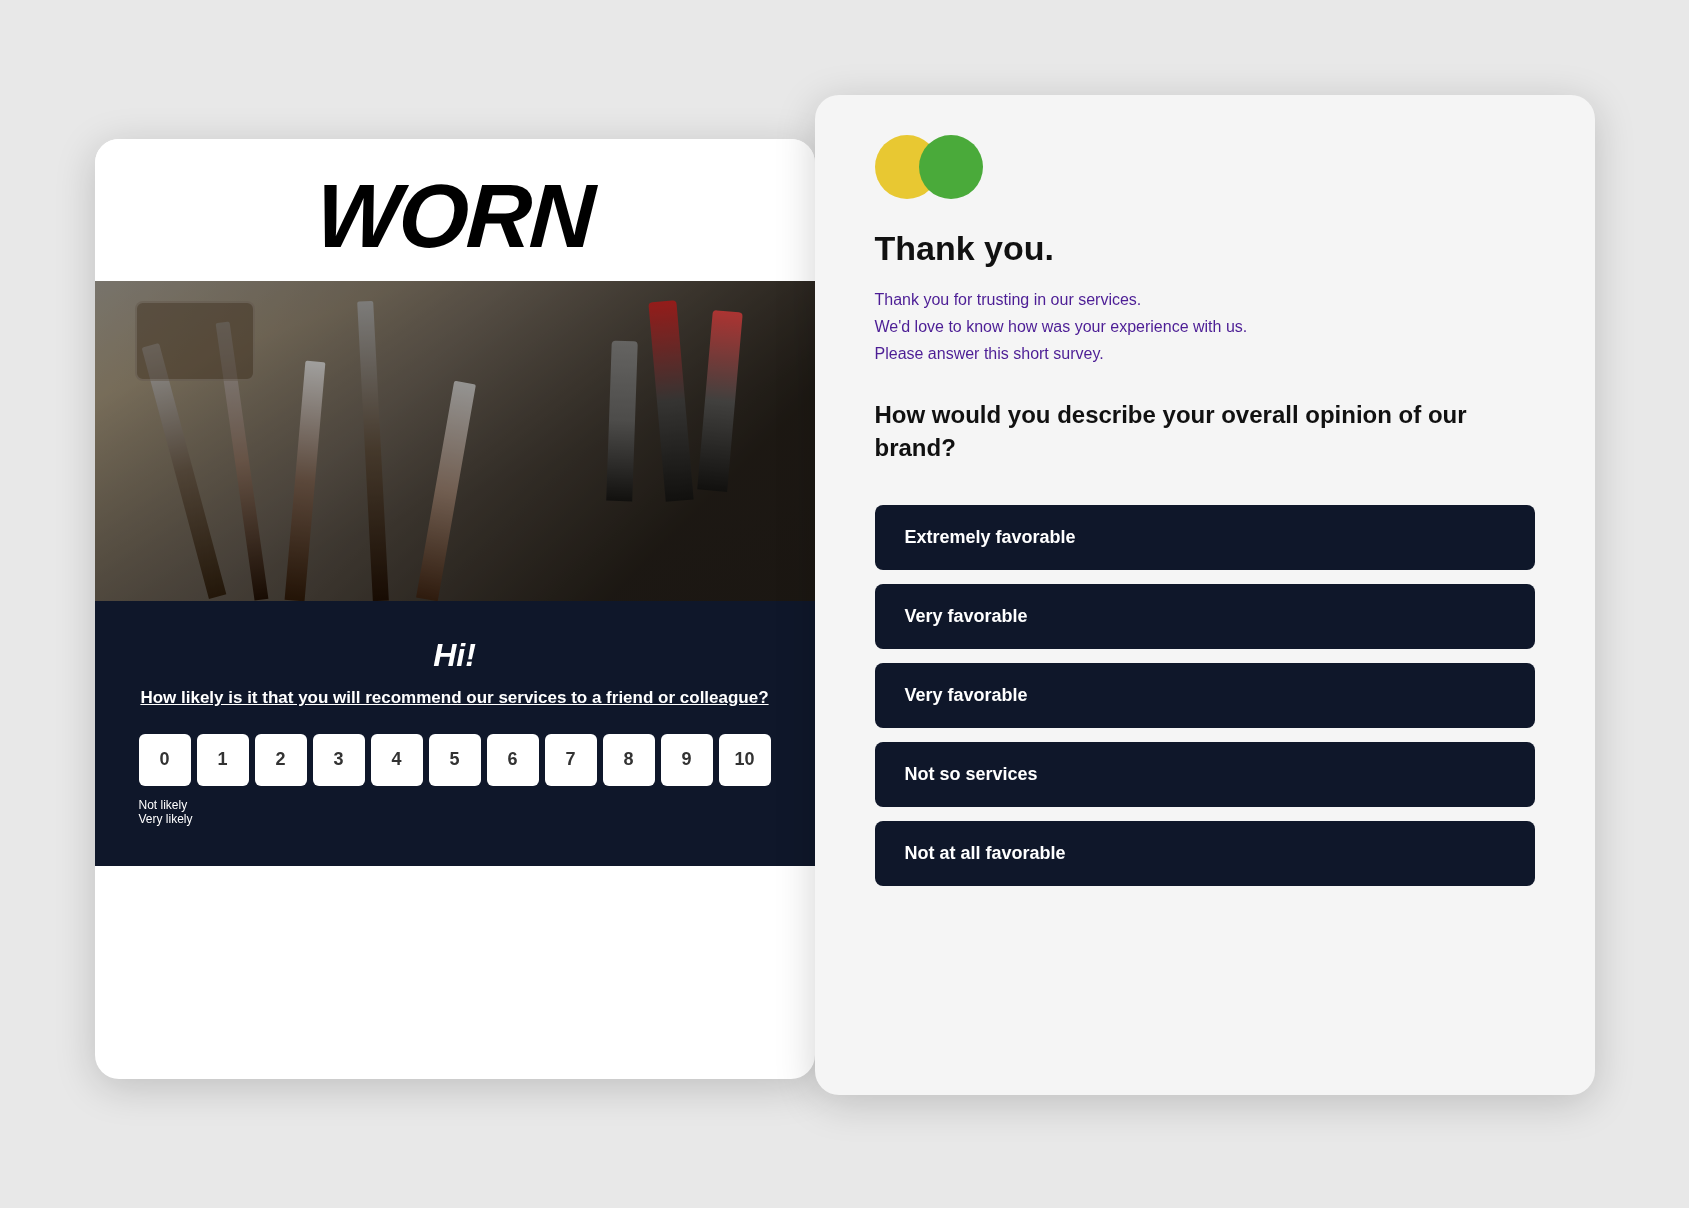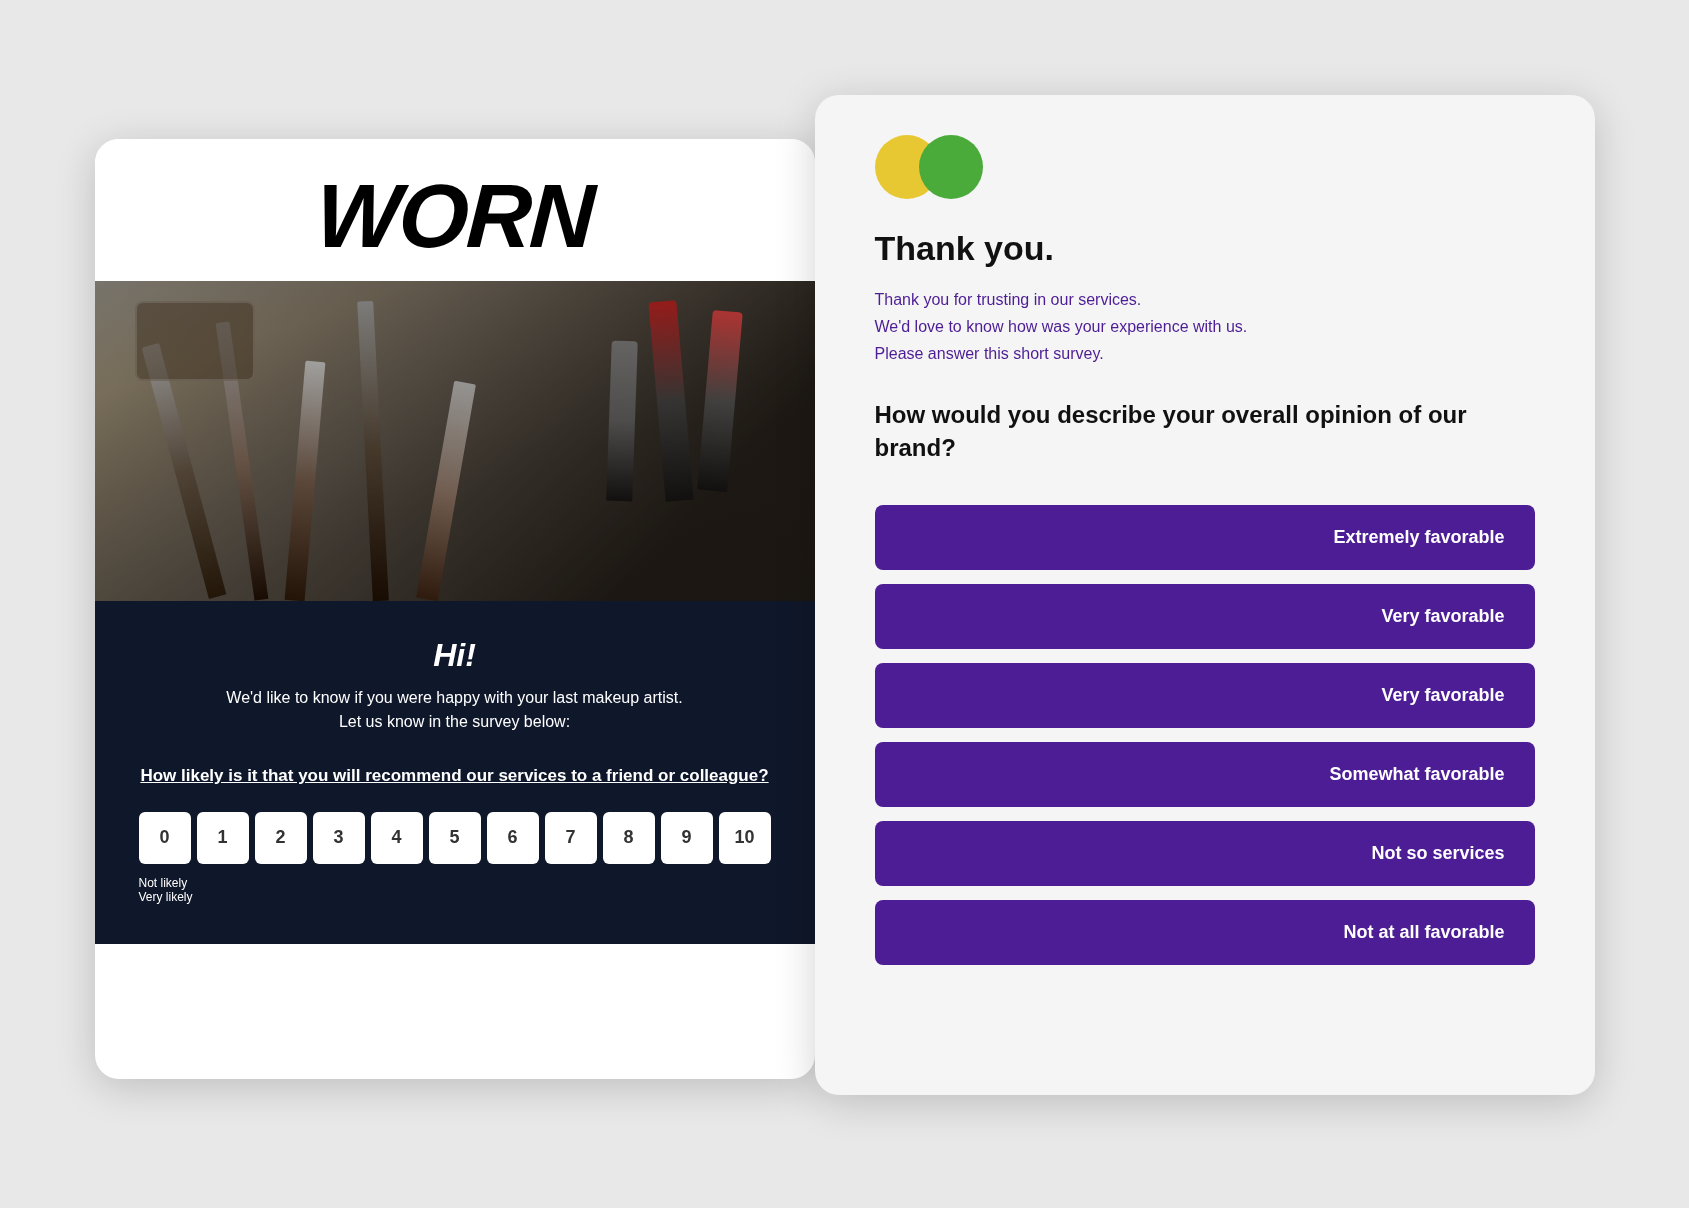--- a/index.html
+++ b/index.html
@@ -200,29 +200,29 @@
       line-height: 1.4;
     }
 
     .survey-options {
       display: flex;
       flex-direction: column;
       gap: 14px;
     }
 
     .survey-option-btn {
-      background: #4c1d95;
+      background: #0f172a;
       color: #fff;
       border: none;
       border-radius: 8px;
       padding: 22px 30px;
       font-size: 18px;
       font-weight: bold;
       cursor: pointer;
-      text-align: right;
+      text-align: left;
       width: 100%;
     }
   </style>
 </head>
 <body>
 
 <div class="scene">
 
   <div class="card-left">
     <div class="card-left-top">
@@ -240,24 +240,20 @@
       <div style="position:absolute;top:20px;right:130px;width:28px;height:200px;background:linear-gradient(to top,#111,#444,#c22);border-radius:4px 4px 0 0;transform:rotate(-5deg);"></div>
       <div style="position:absolute;top:60px;right:180px;width:26px;height:160px;background:linear-gradient(to top,#111,#666,#888);border-radius:4px 4px 0 0;transform:rotate(2deg);"></div>
 
       <div style="position:absolute;top:20px;left:40px;width:120px;height:80px;background:rgba(80,60,40,0.5);border-radius:8px;border:2px solid rgba(255,255,255,0.2);"></div>
 
       <div style="position:absolute;inset:0;background:rgba(20,15,10,0.3);"></div>
     </div>
 
     <div class="card-left-bottom">
       <div class="hi-text">Hi!</div>
-      <div class="subtitle-text">
-        <span>We'd like to know if you were happy with your last makeup artist.</span><br>
-        <span>Let us know in the survey below:</span>
-      </div>
       <div class="question-text">How likely is it that you will recommend our services to a friend or colleague?</div>
       <div class="nps-scale">
         <button class="nps-btn">0</button>
         <button class="nps-btn">1</button>
         <button class="nps-btn">2</button>
         <button class="nps-btn">3</button>
         <button class="nps-btn">4</button>
         <button class="nps-btn">5</button>
         <button class="nps-btn">6</button>
         <button class="nps-btn">7</button>
@@ -288,19 +284,18 @@
       </div>
 
       <div class="survey-question">
         <span>How would you describe your overall opinion of our brand?</span>
       </div>
 
       <div class="survey-options">
         <button class="survey-option-btn">Extremely favorable</button>
         <button class="survey-option-btn">Very favorable</button>
         <button class="survey-option-btn">Very favorable</button>
-        <button class="survey-option-btn">Somewhat favorable</button>
         <button class="survey-option-btn">Not so services</button>
         <button class="survey-option-btn">Not at all favorable</button>
       </div>
     </div>
   </div>
 </div>
 
 </body></html>

